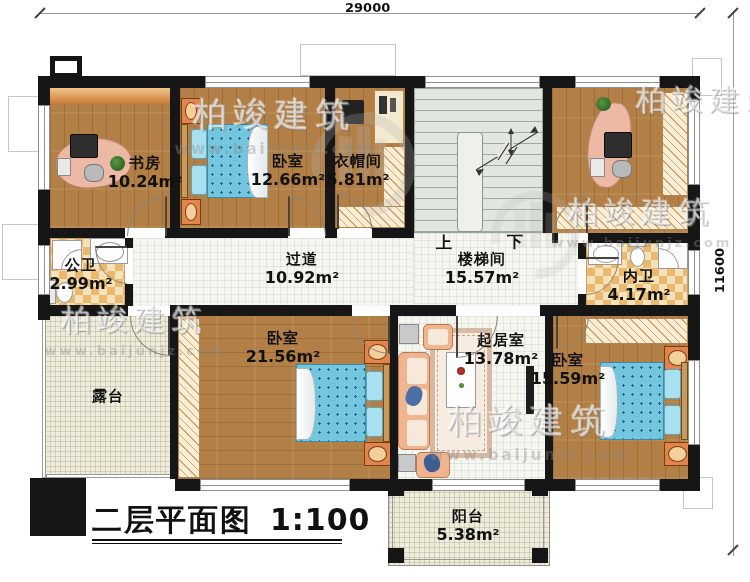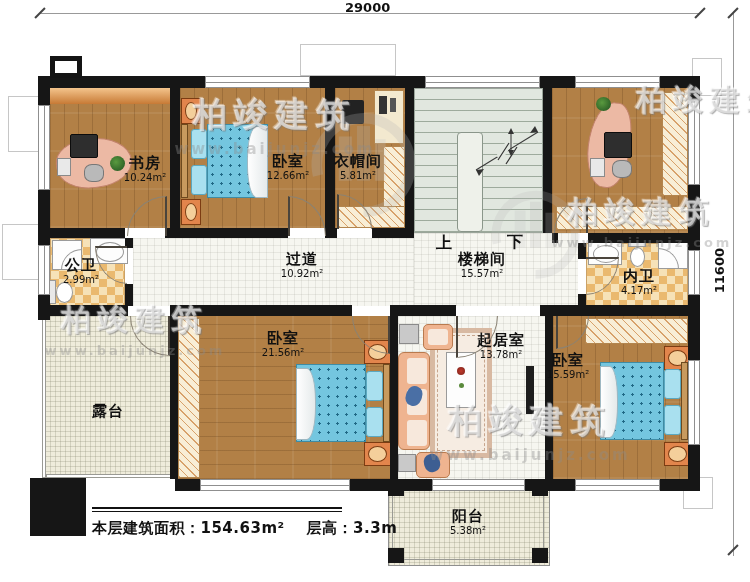--- a/index.html
+++ b/index.html
@@ -45,24 +45,24 @@
         border:1px solid #7c3c12;border-radius:50%;background:#f4cf9b}
   .mon{position:absolute;background:#2e2e2e;border:1px solid #0c0c0c;border-radius:2px}
   .kb{position:absolute;background:#e9e9e9;border:1px solid #8a8a8a}
   .plant{position:absolute;background:radial-gradient(circle at 40% 40%,#5a9a3f,#1f4f1f);border-radius:50%}
   .chair{position:absolute;background:#b9b9b9;border:1px solid #777;border-radius:40%}
   .desk{position:absolute;background:#ecb9a4;border:1px solid #c2826c}
   .white-fix{position:absolute;background:#fdfdfd;border:1px solid #9a9a9a;box-sizing:border-box}
   .door{position:absolute;box-sizing:border-box}
   .roomlabel{position:absolute;transform:translateX(-50%);text-align:center;white-space:nowrap;z-index:40}
   .roomlabel .n{font-size:15px;font-weight:bold;letter-spacing:1px;line-height:1.1}
-  .roomlabel .ar{font-size:10px;font-weight:normal;line-height:1.2}
+  .roomlabel .ar{font-size:16px;font-weight:bold;line-height:1.2}
   .updown{position:absolute;font-size:16px;font-weight:bold;z-index:40}
   .wm{position:absolute;text-align:center;white-space:nowrap;z-index:30;pointer-events:none}
-  .wm .b{font-size:34px;font-weight:bold;letter-spacing:7px;color:rgba(255,255,255,.55);
+  .wm .b{font-size:34px;font-weight:normal;letter-spacing:7px;color:rgba(255,255,255,.55);
          text-shadow:1px 1px 1px rgba(120,120,120,.6),-1px -1px 1px rgba(255,255,255,.5)}
   .wm .u{font-size:15px;font-weight:bold;letter-spacing:3px;color:rgba(140,140,140,.38);margin-top:2px}
   .dimline{position:absolute;background:#999}
   .tick{position:absolute;width:14px;height:2px;background:#444;transform:rotate(-45deg)}
   .dimtxt{position:absolute;font-size:13px;font-weight:bold;color:#111;z-index:45}
   .titleblock{position:absolute;left:92px;top:504px;z-index:45}
   .titleblock .row1{font-size:30px;font-weight:bold;letter-spacing:2px;line-height:1.05}
   .titleblock .scale{margin-left:18px;letter-spacing:1px}
   .titleblock .ul1{height:2px;background:#111;margin-top:3px;width:250px}
   .titleblock .ul2{height:1px;background:#111;margin-top:2px;width:250px}
@@ -333,21 +333,21 @@
     <div class="ar">10.92m²</div>
   </div>
   <div class="roomlabel" style="left:482px;top:251px">
     <div class="n">楼梯间</div>
     <div class="ar">15.57m²</div>
   </div>
   <div class="roomlabel" style="left:639px;top:268px">
     <div class="n">内卫</div>
     <div class="ar">4.17m²</div>
   </div>
-  <div class="roomlabel" style="left:108px;top:403px">
+  <div class="roomlabel" style="left:108px;top:388px">
     <div class="n">露台</div>
   </div>
   <div class="roomlabel" style="left:283px;top:330px">
     <div class="n">卧室</div>
     <div class="ar">21.56m²</div>
   </div>
   <div class="roomlabel" style="left:501px;top:332px">
     <div class="n">起居室</div>
     <div class="ar">13.78m²</div>
   </div>
@@ -356,20 +356,20 @@
     <div class="ar">15.59m²</div>
   </div>
   <div class="roomlabel" style="left:468px;top:508px">
     <div class="n">阳台</div>
     <div class="ar">5.38m²</div>
   </div>
   <div class="updown" style="left:436px;top:233px">上</div>
   <div class="updown" style="left:507px;top:232px">下</div>
 
   <div class="titleblock">
+    <div class="row1">
+      <span>二层平面图</span><span class="scale">1:100</span>
+    </div>
     <div class="ul1"></div>
     <div class="ul2"></div>
-    <div class="row2">
-      <span>本层建筑面积：</span><span>154.63m²</span><span class="gap"></span><span>层高：</span><span>3.3m</span>
-    </div>
   </div>
 
 </div>
 
 </body></html>

